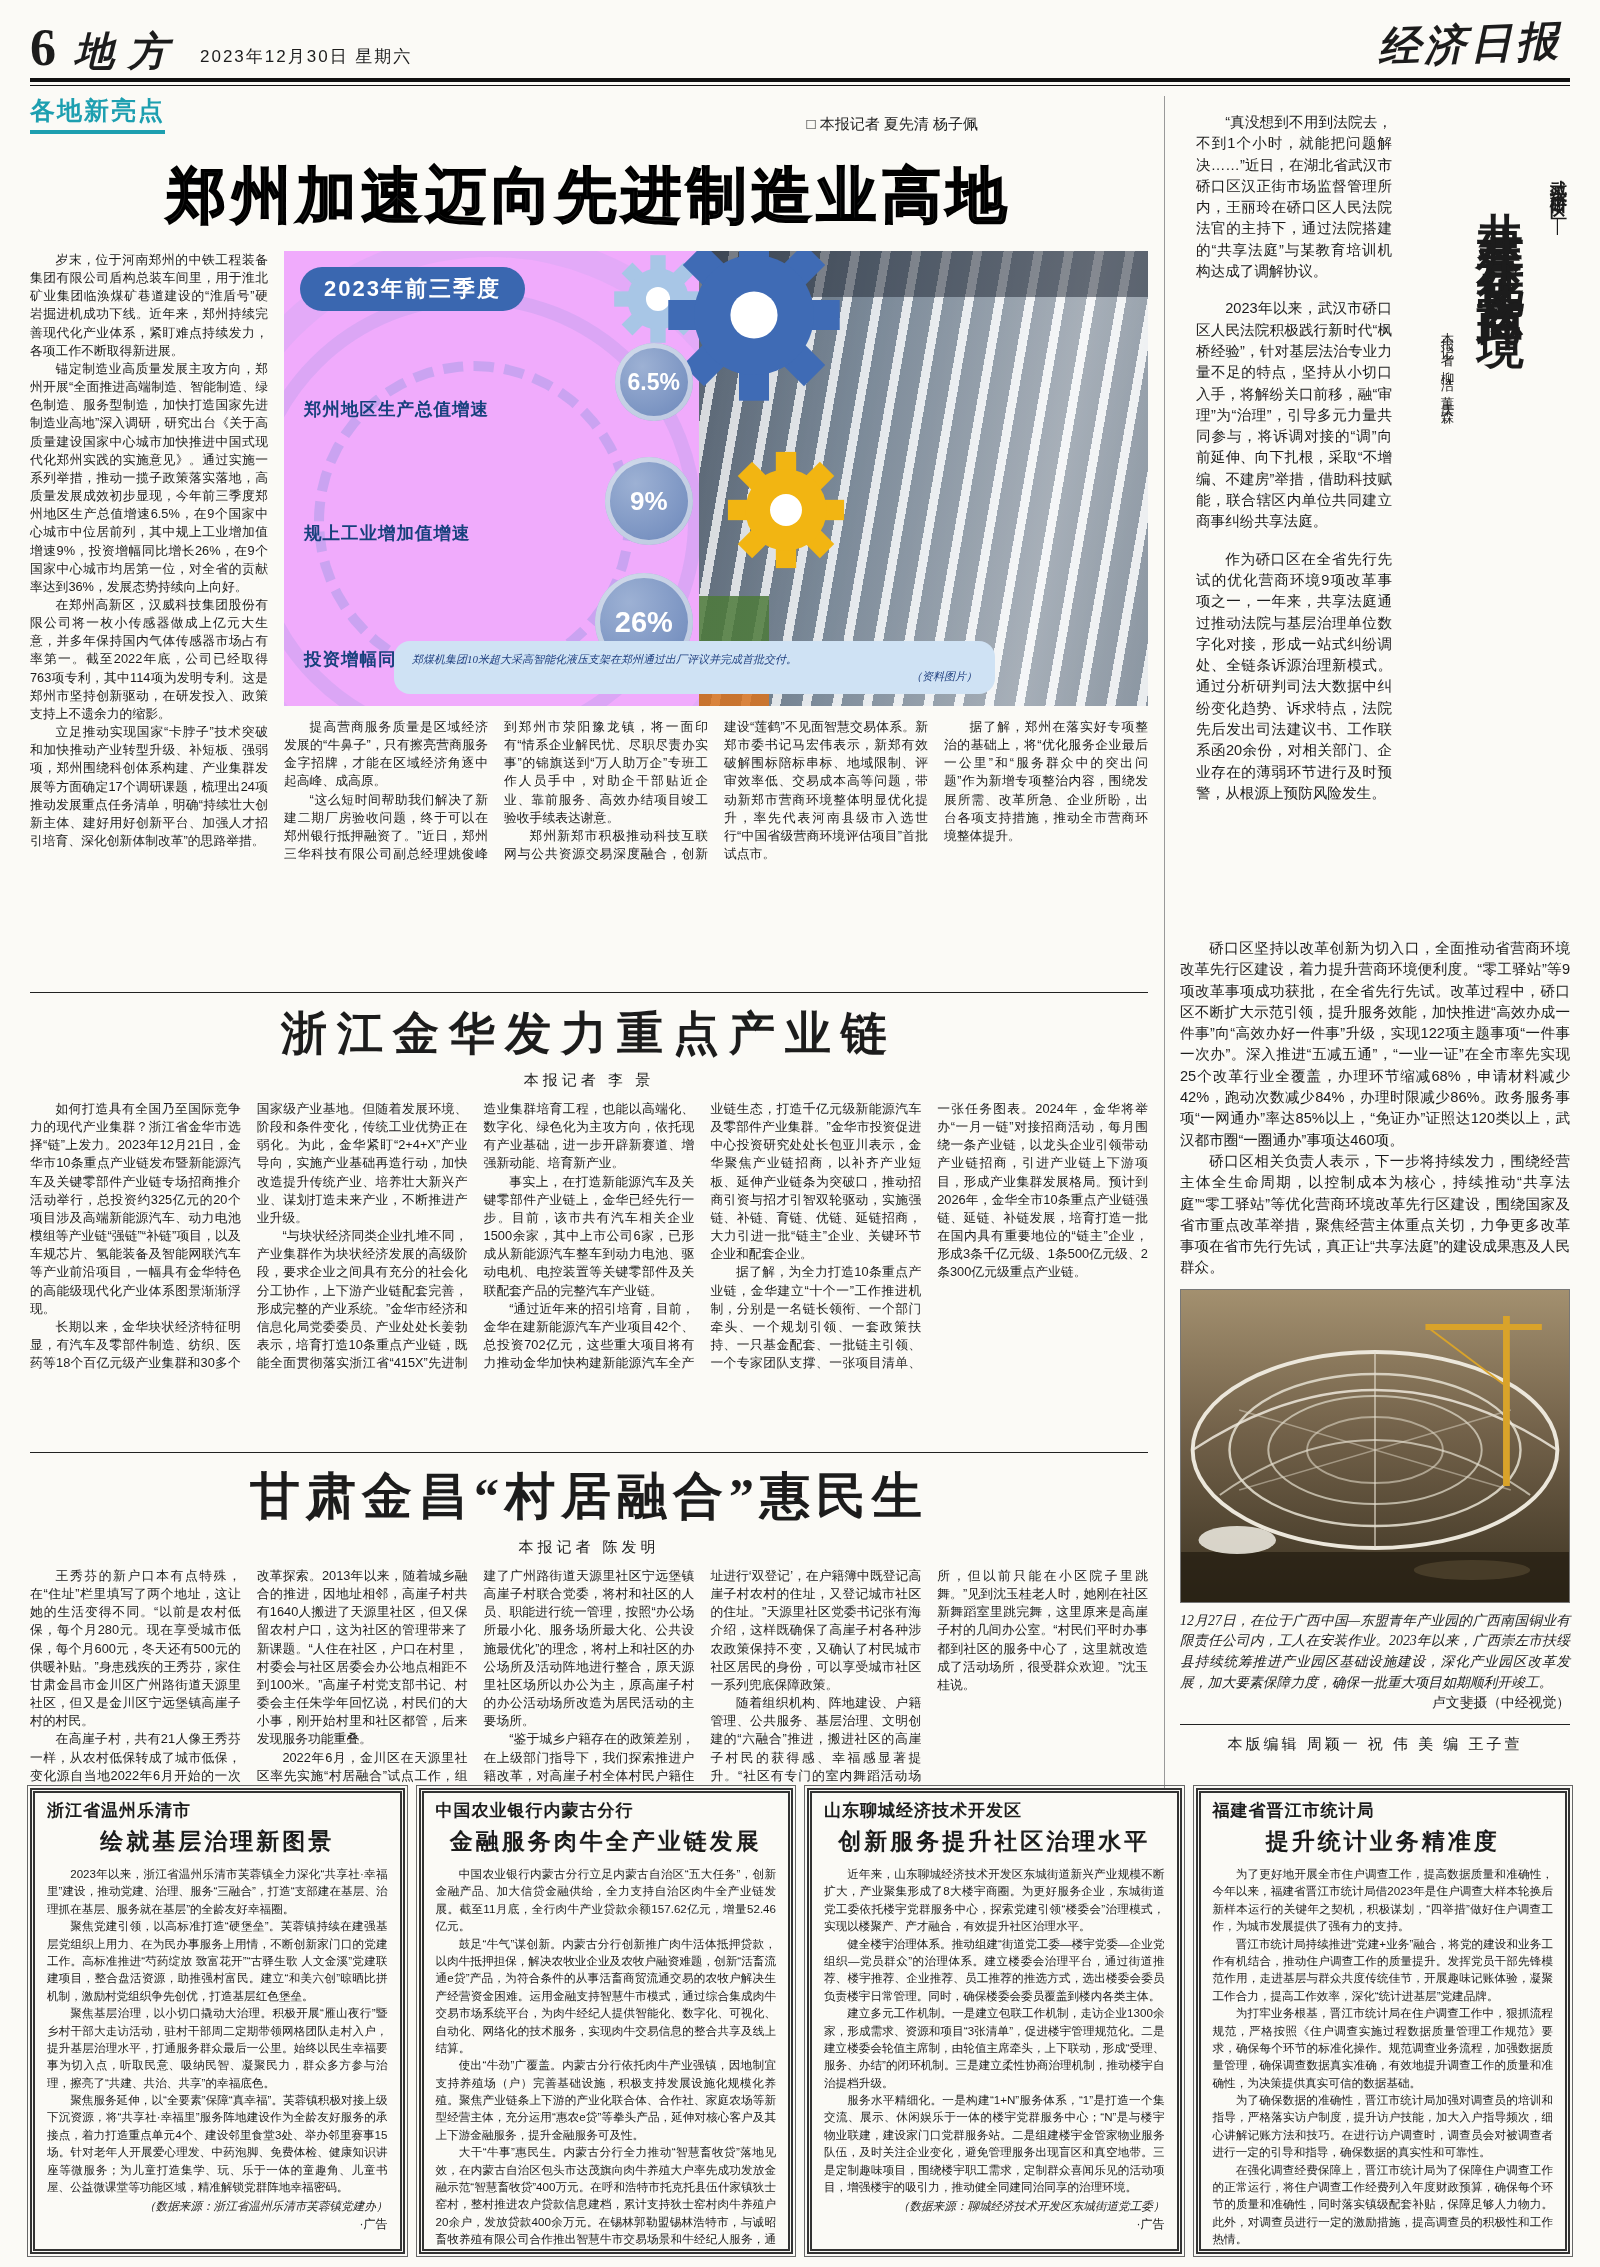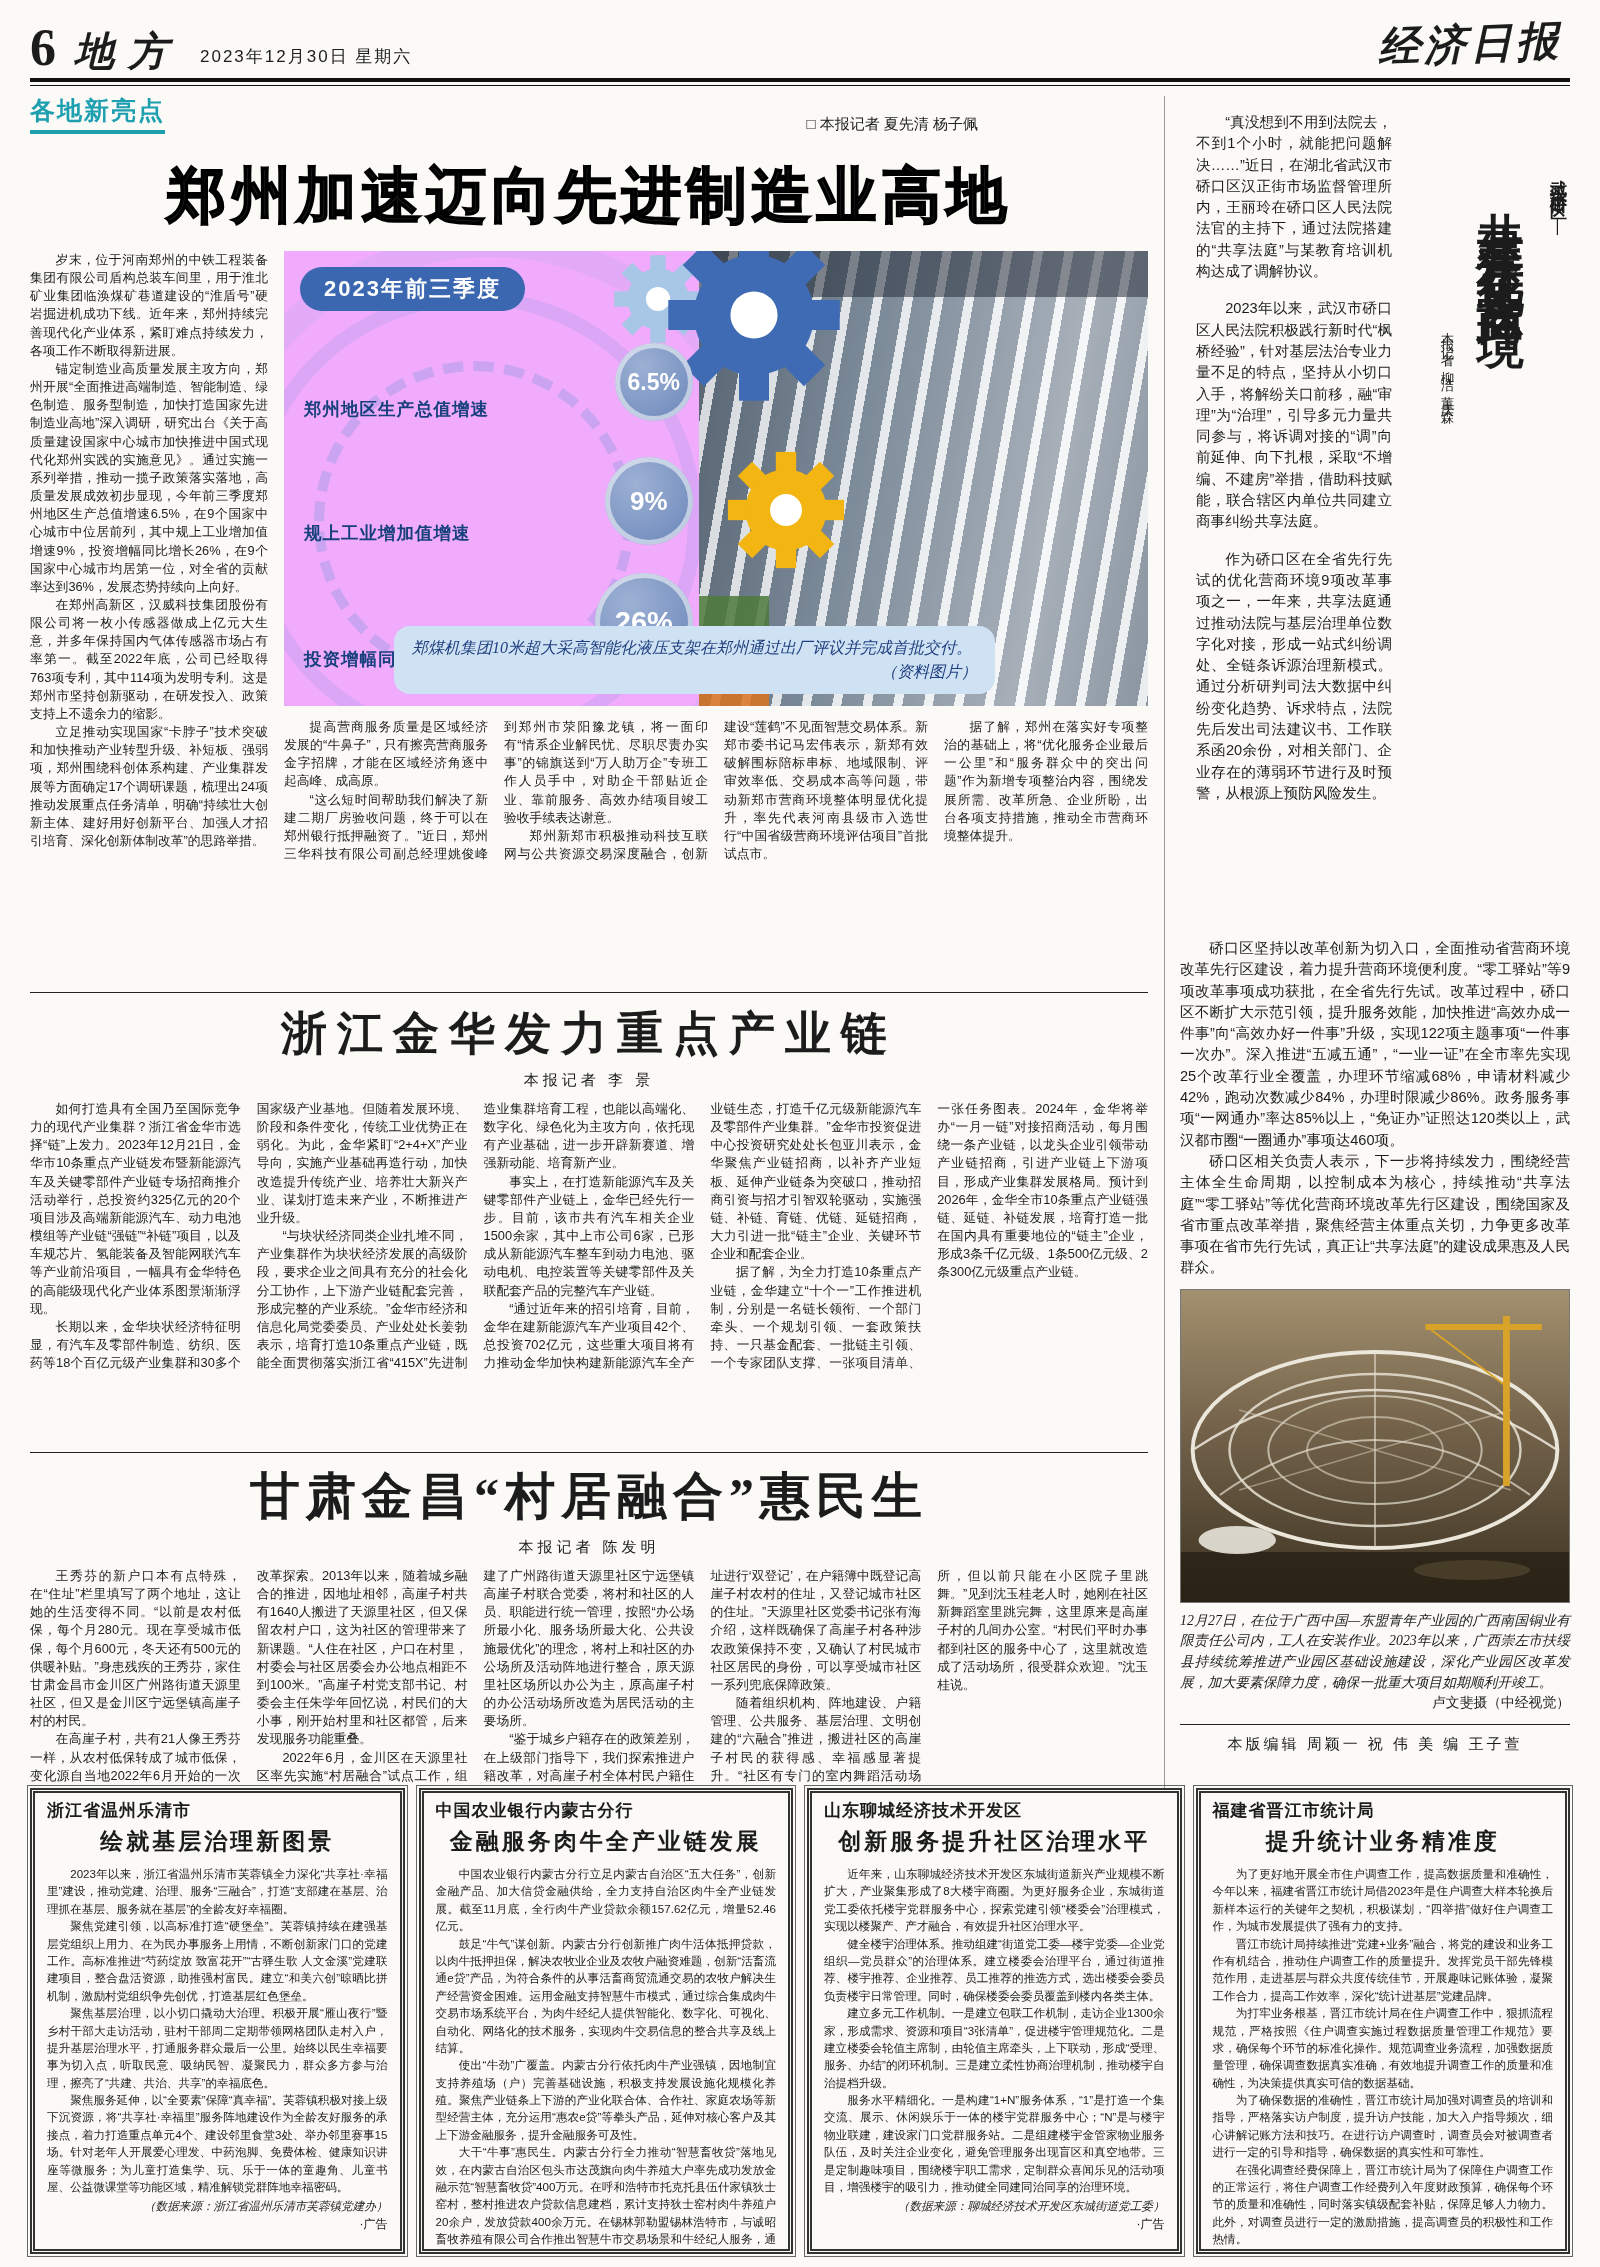--- a/index.html
+++ b/index.html
@@ -51,21 +51,21 @@
           color:#fff;font-weight:900;display:flex;align-items:center;justify-content:center;flex:none;
           box-shadow:0 0 0 5px rgba(255,255,255,.55) inset;}
   .b1{width:78px;height:78px;font-size:23px;}
   .b2{width:88px;height:88px;font-size:26px;}
   .b3{width:98px;height:98px;font-size:29px;}
   .gear{position:absolute;}
   .g-blue{color:#3f6bb5;left:44%;top:-26px;width:180px;height:180px;}
   .g-steel{color:#a8c6e6;left:38%;top:2px;width:92px;height:92px;}
   .g-gold{color:#f2b512;left:51%;top:198px;width:122px;height:122px;}
   .ig-cap{position:absolute;left:110px;bottom:12px;width:565px;background:#cfe2f4;border-radius:16px;
-          padding:10px 18px;color:#1f3f7f;font-size:16px;line-height:1.5;
+          padding:10px 18px;color:#1f3f7f;font-size:11px;line-height:1.5;
           font-family:"Liberation Serif","DejaVu Serif",serif;font-style:italic;}
   .ig-cap .credit{display:block;text-align:right;font-style:italic;}
   .zz-cols{column-count:4;column-gap:16px;margin-top:12px;height:258px;overflow:hidden;}
   .hrule{border:0;border-top:1.5px solid #222;margin:16px 0 10px 0;}
   
   .art-title{text-align:center;font-family:"Liberation Serif","DejaVu Serif",serif;font-weight:900;}
   .jh-title{font-size:46px;letter-spacing:10px;margin:8px 0 6px 0;}
   .art-byline{text-align:center;font-size:15px;letter-spacing:4px;margin-bottom:10px;}
   .jh-cols{column-count:5;column-gap:16px;height:336px;overflow:hidden;}
   .jc-title{font-size:50px;letter-spacing:6px;margin:10px 0 8px 0;}

